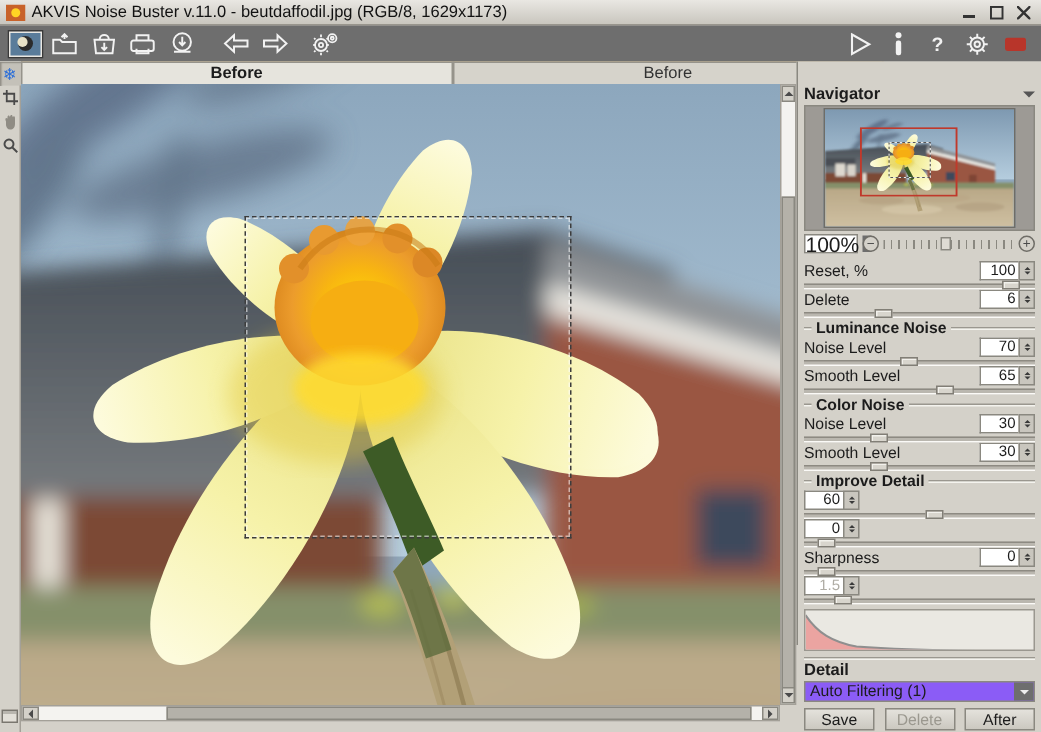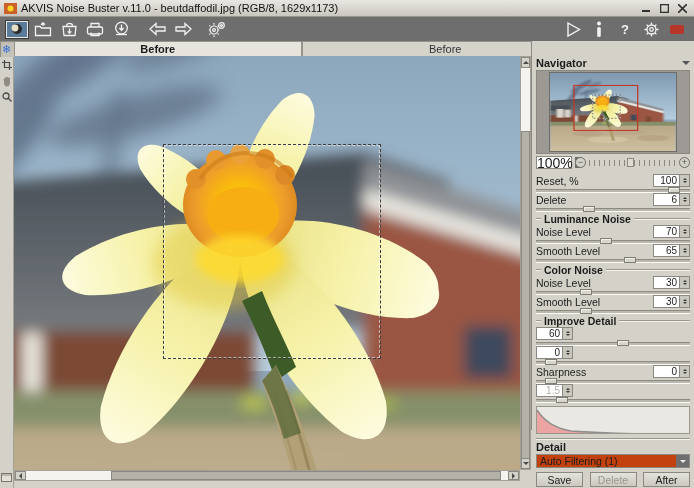--- a/index.html
+++ b/index.html
@@ -92,21 +92,21 @@
   .gline.l{width:5px;}
   .gline.r{flex:1;}
   .glabel{font-weight:bold;padding:0 3px;font-size:10.5px;}
   .chk{width:9px;height:9px;background:#fff;border:1px solid #777;margin:0 3px;}
   .disabledrow .plabel{color:#9b988f;}
   .disabledrow .pval{color:#b0ada5;}
   .histo{height:28px;border:1px solid #9a978f;background:#eae8e2;margin-top:3px;overflow:hidden;}
   
   .psep{border-top:1px solid #9a978f;border-bottom:1px solid #f4f3ee;margin-top:4px;}
   .ptitle{font-weight:bold;height:14px;line-height:15px;}
-  .pdrop{height:14px;display:flex;align-items:flex-end;border:1px solid #8a8880;background:#c2410c;}
+  .pdrop{height:14px;display:flex;align-items:flex-end;border:1px solid #8a8880;background:#8b5cf6;}
   .pdropval{flex:1;padding:0 3px;font-size:10.5px;white-space:nowrap;overflow:hidden;}
   .pdropbtn{width:13px;height:12px;background:#6e6e6e;display:flex;align-items:center;justify-content:center;}
   .pdropbtn .tri{border-width:3px;border-top-color:#eee;margin-bottom:-3px;}
   .pbtns{display:flex;justify-content:space-between;margin-top:4px;}
   .btn{width:47px;height:15px;background:linear-gradient(#e4e2dc,#cbc8c0);border:1px solid #8a8880;
     text-align:center;font-size:10.5px;line-height:14px;}
   .btn.disabled{color:#9b988f;}
 </style>
 </head>
 <body>

